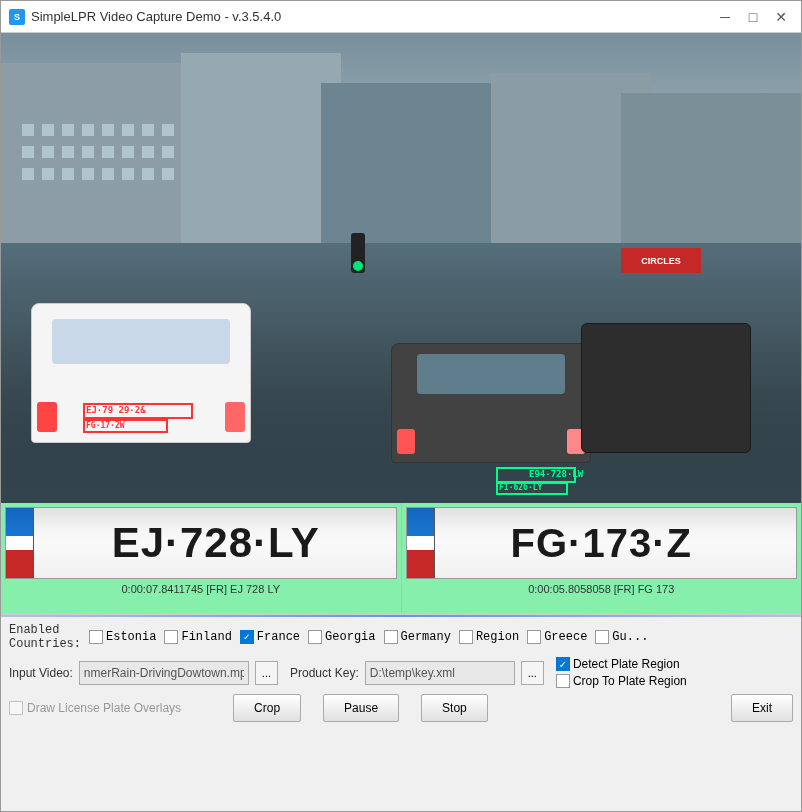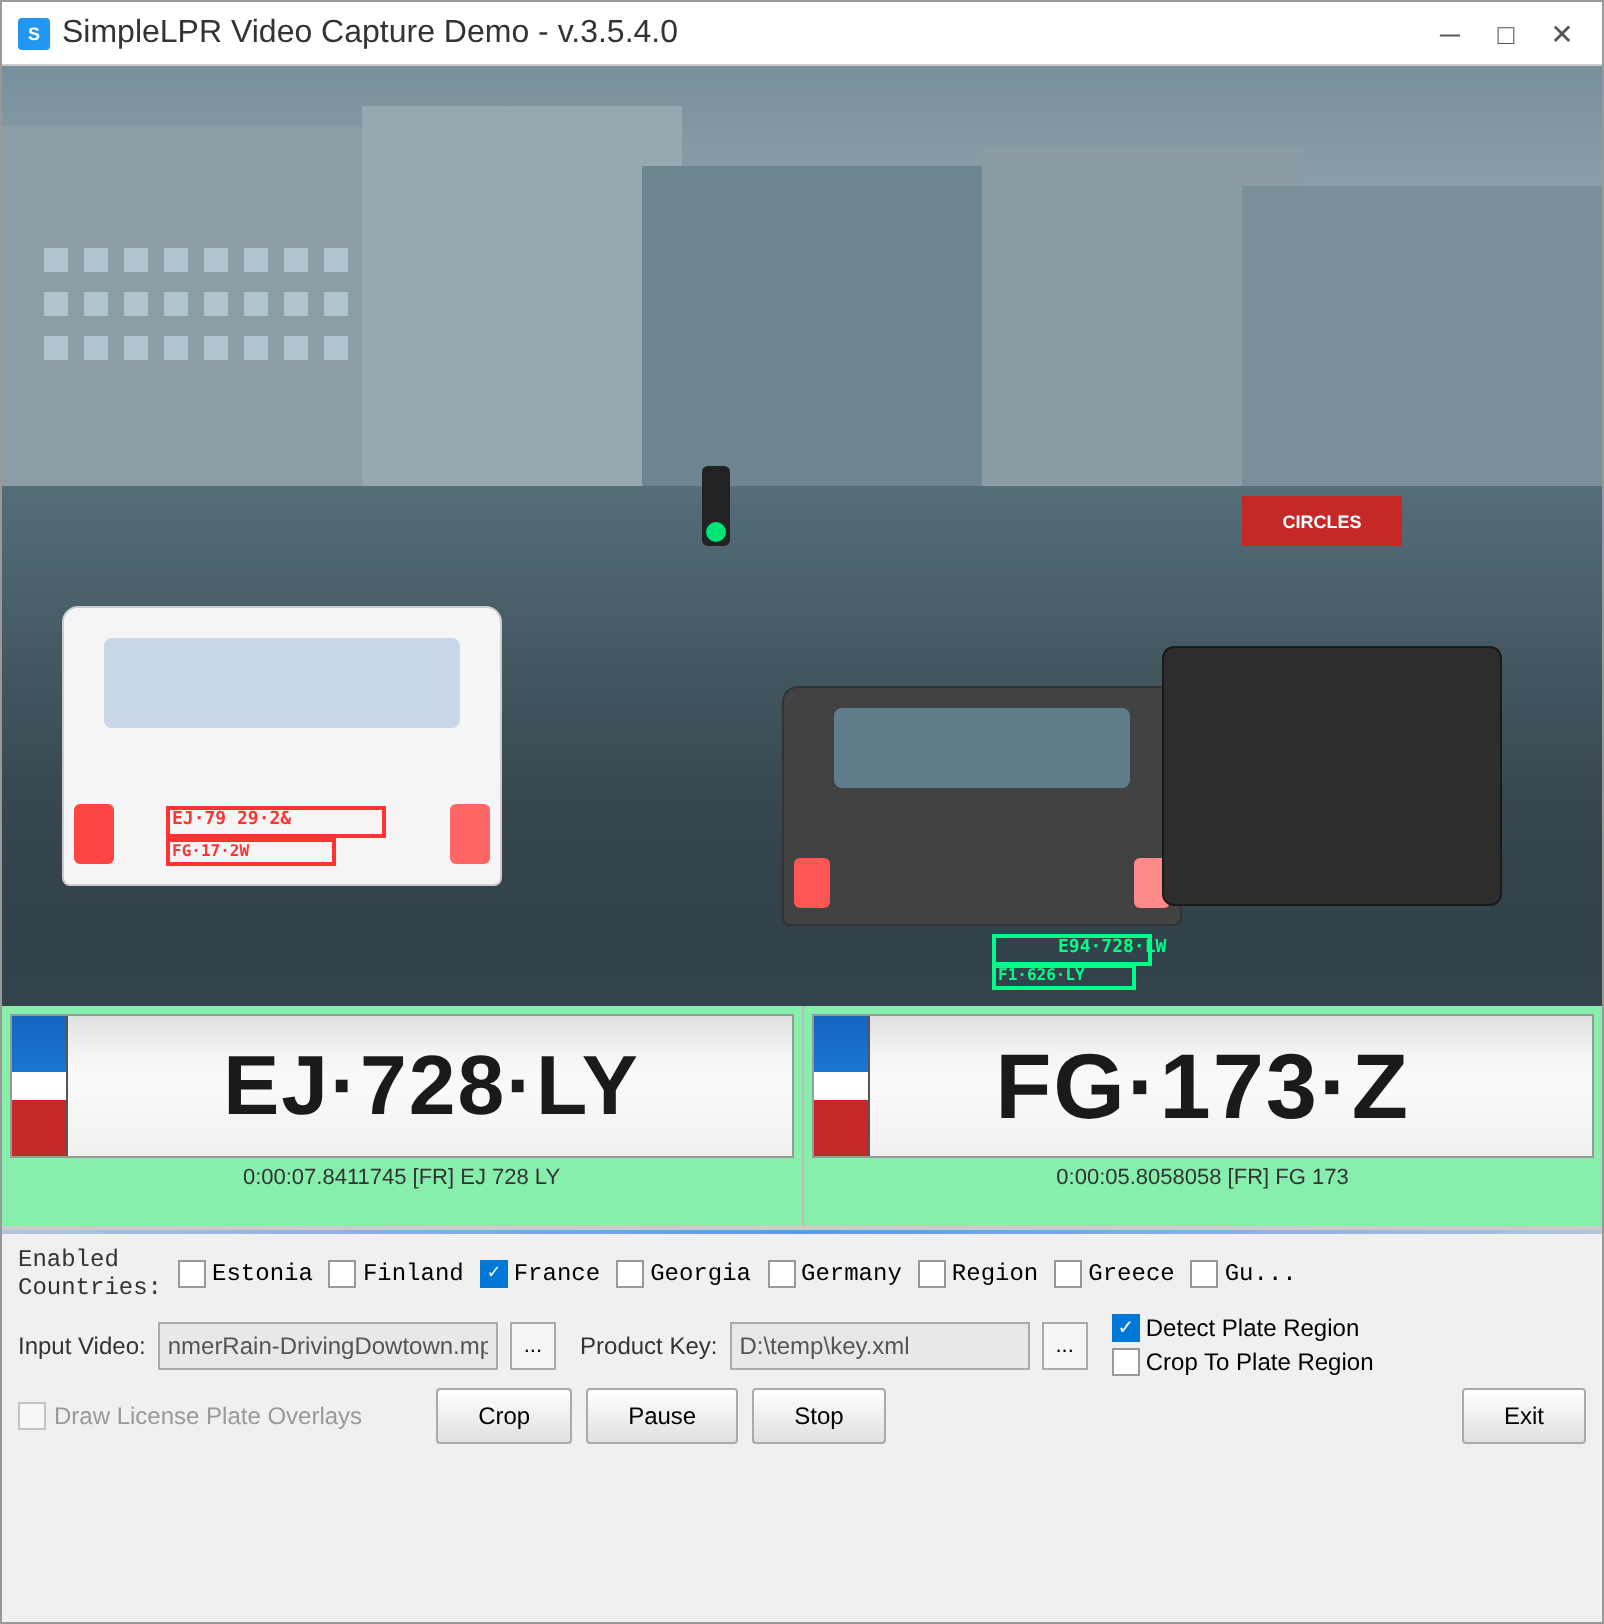--- a/index.html
+++ b/index.html
@@ -41,21 +41,21 @@
       display: flex;
       align-items: center;
       justify-content: center;
       font-size: 10px;
       color: white;
       font-weight: bold;
     }
 
     .title-bar-text {
       flex: 1;
-      font-size: 16px;
+      font-size: 13px;
       color: #333;
     }
 
     .title-bar-controls {
       display: flex;
       gap: 4px;
     }
 
     .title-btn {
       width: 24px;
@@ -222,21 +222,21 @@
       padding: 0 6px;
       font-size: 11px;
       cursor: pointer;
       white-space: nowrap;
     }
 
     
     .buttons-row {
       display: flex;
       align-items: center;
-      gap: 7px;
+      gap: 22px;
     }
 
     .draw-label {
       font-size: 12px;
       color: #aaa;
       white-space: nowrap;
       display: flex;
       align-items: center;
       gap: 4px;
     }
@@ -442,21 +442,21 @@
     <div class="plate-thumbnail">
       <div class="plate-image">
         <div class="plate-fr-badge"></div>
         <span class="plate-text-large" style="margin-left:30px; font-size:42px; letter-spacing:1px;">EJ·728·LY</span>
       </div>
       <div class="plate-info">0:00:07.8411745   [FR] EJ 728 LY</div>
     </div>
     <div class="plate-thumbnail">
       <div class="plate-image">
         <div class="plate-fr-badge"></div>
-        <span class="plate-text-large" style="font-size:46px; letter-spacing:1px;">FG·173·Z</span>
+        <span class="plate-text-large" style="font-size:40px; letter-spacing:1px;">FG·173·Z</span>
       </div>
       <div class="plate-info">0:00:05.8058058   [FR] FG 173</div>
     </div>
   </div>
 
   <div class="separator"></div>
 
   <div class="controls-area">
 
     <div class="countries-row">

